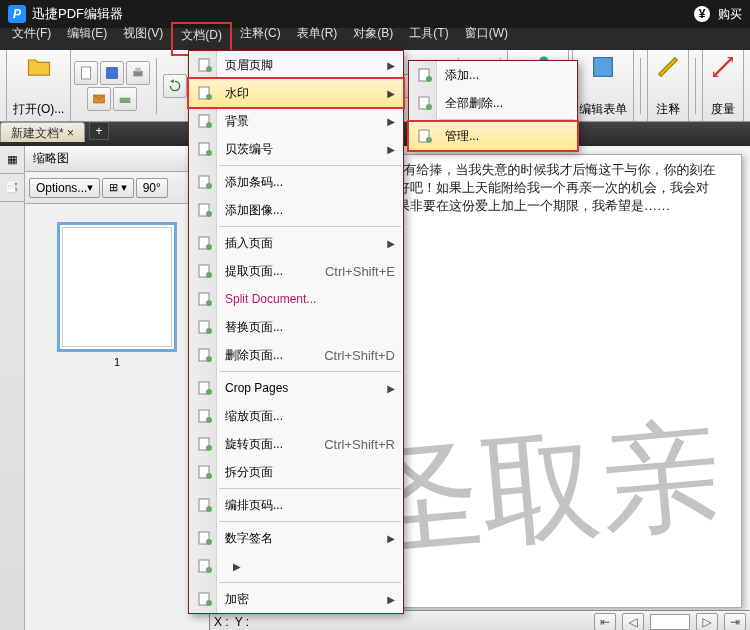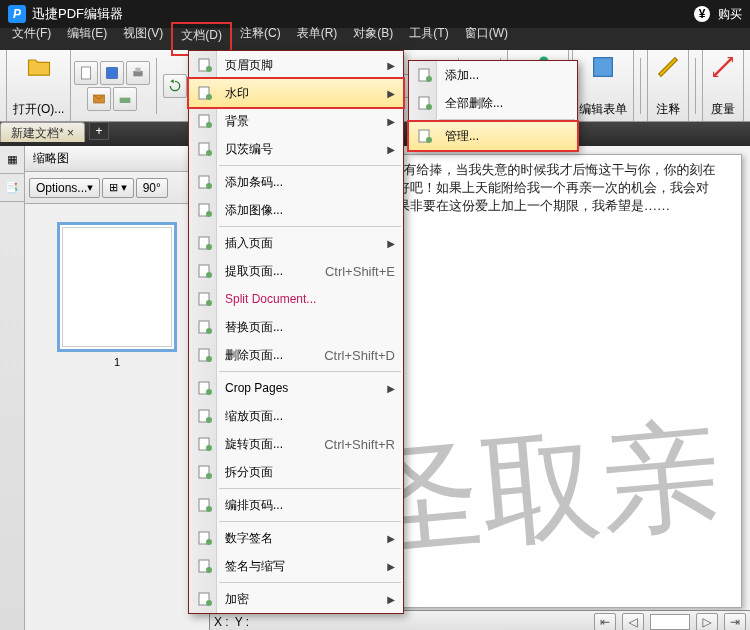--- a/index.html
+++ b/index.html
@@ -411,21 +411,20 @@
         <span class="mi-label">数字签名</span>
         <span class="mi-arrow">▶</span>
       </div>
       <div class="menu-item">
         <span class="mi-icon">
           <svg viewBox="0 0 16 16">
             <rect x="2" y="2" width="10" height="12" fill="#fff" stroke="#888"></rect>
             <circle cx="12" cy="12" r="3" fill="#6a6"></circle>
           </svg>
         </span>
-        <span class="mi-label">签名与缩写</span>
         <span class="mi-arrow">▶</span>
       </div>
       <div class="menu-sep"></div>
       <div class="menu-item">
         <span class="mi-icon">
           <svg viewBox="0 0 16 16">
             <rect x="2" y="2" width="10" height="12" fill="#fff" stroke="#888"></rect>
             <circle cx="12" cy="12" r="3" fill="#6a6"></circle>
           </svg>
         </span>

